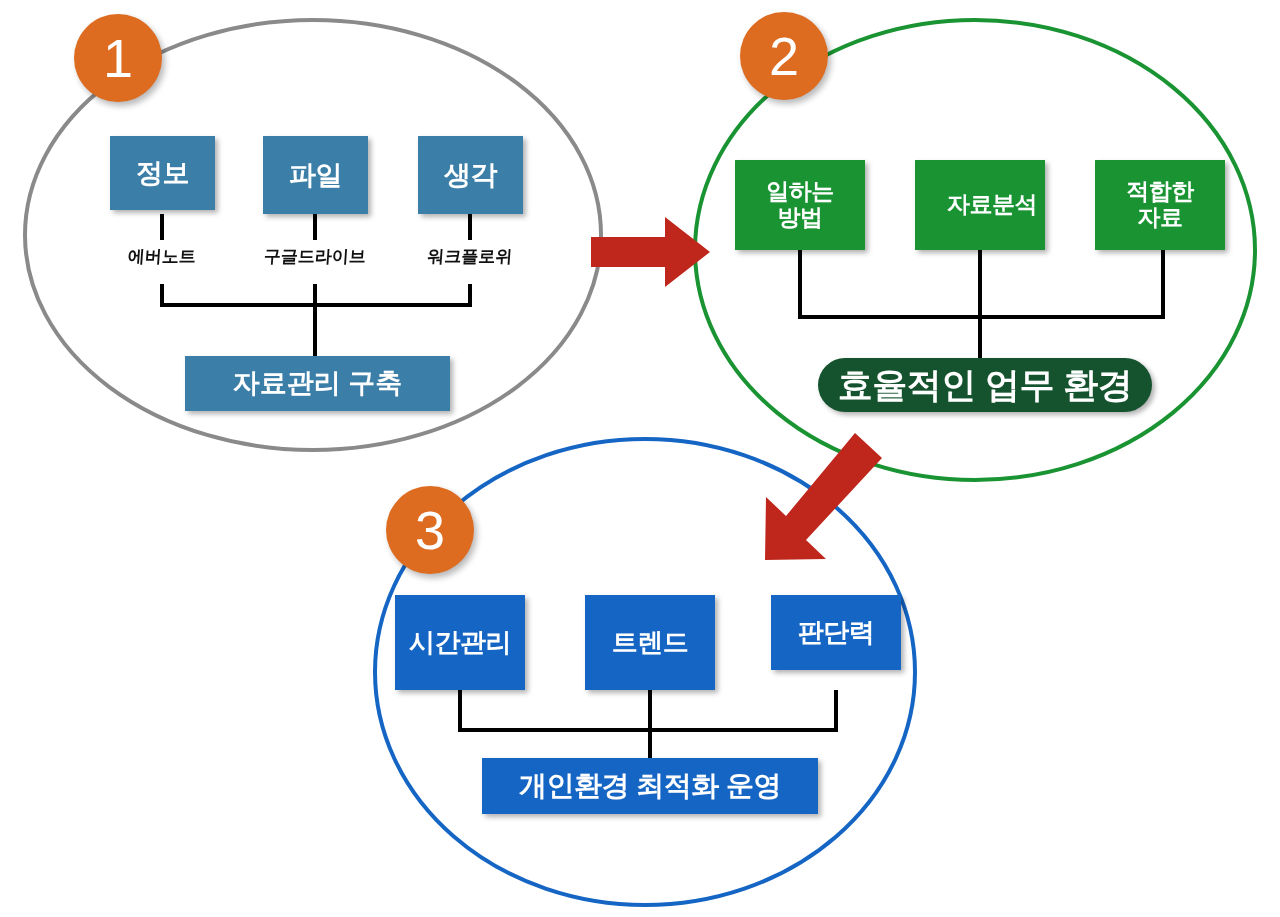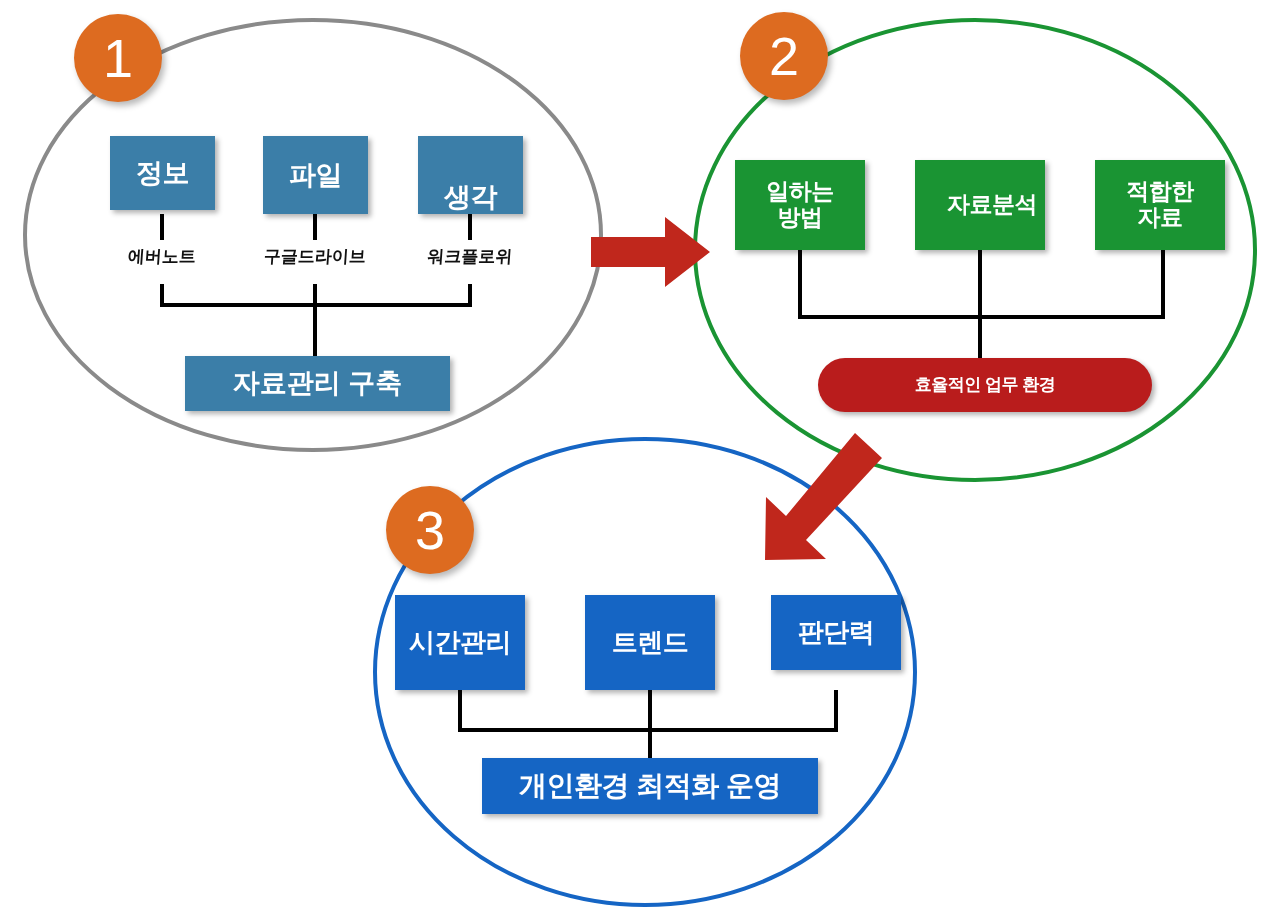--- a/index.html
+++ b/index.html
@@ -48,22 +48,22 @@
   .g1-bottom {
     background: #3b7ea8;
     font-size: 27px;
     letter-spacing: 0px;
   }
   .g2-node {
     background: #1a9433;
     font-size: 23px;
   }
   .g2-bottom {
-    background: #b91c1c;
-    font-size: 17px;
+    background: #14532d;
+    font-size: 35px;
     border-radius: 27px;
   }
   .g3-node {
     background: #1565c4;
     font-size: 26px;
     font-family: Liberation Serif, serif;
   }
   .g3-bottom {
     background: #1565c4;
     font-size: 28px;
@@ -158,21 +158,21 @@
   <div class="step-badge" style="left:386px; top:486px;">
     <span>3</span>
   </div>
 
   <div class="node g1-node" style="left:110px; top:136px; width:105px; height:74px;">
     <span>정보</span>
   </div>
   <div class="node g1-node" style="left:263px; top:136px; width:105px; height:78px;text-align:right;">
     <span>파일</span>
   </div>
-  <div class="node g1-node" style="left:418px; top:136px; width:105px; height:78px;align-items:flex-end;">
+  <div class="node g1-node" style="left:418px; top:136px; width:105px; height:78px;">
     <span>생각</span>
   </div>
 
   <div class="hand-label" style="left:92px; top:245px; width:140px;">에버노트</div>
   <div class="hand-label" style="left:245px; top:245px; width:140px;">구글드라이브</div>
   <div class="hand-label" style="left:400px; top:245px; width:140px;">워크플로위</div>
 
   <div class="node g2-node" style="left:735px; top:160px; width:130px; height:90px;">
     <span>
       <span>일하는</span><br>

